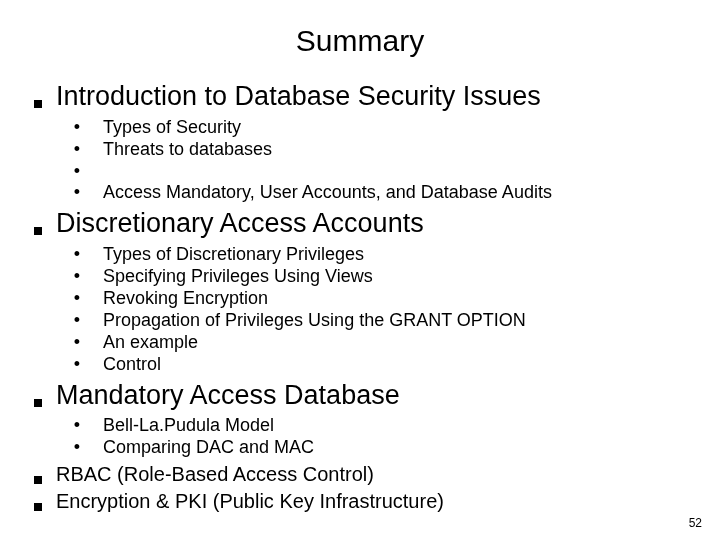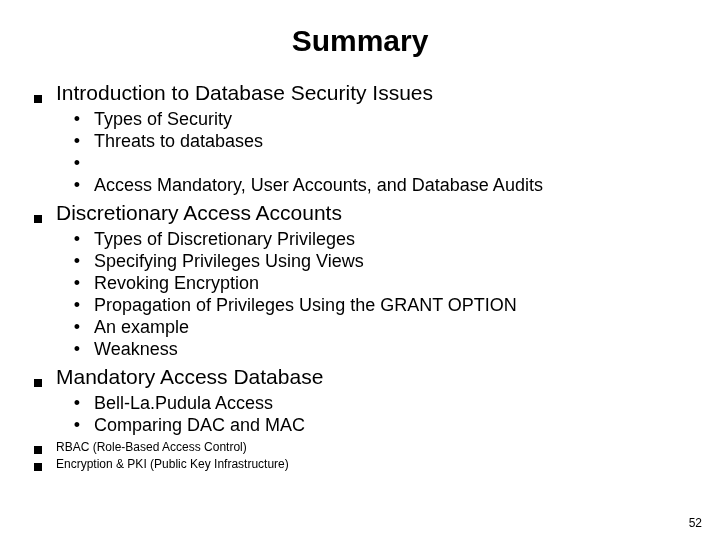--- a/index.html
+++ b/index.html
@@ -1,28 +1,28 @@
 <!DOCTYPE html>
 <html><head>
   <meta charset="utf-8">
   <style>
     * { margin: 0; padding: 0; box-sizing: border-box; }
     html, body { width: 720px; height: 540px; background: #fff; font-family: Arial, Helvetica, sans-serif; color: #000; }
     .slide { width: 720px; height: 540px; position: relative; padding: 24px 34px 0 34px; }
-    .title { font-size: 30px; font-weight: 700; text-align: center; margin-bottom: 22px; }
+    .title { font-size: 30px; font-weight: 400; text-align: center; margin-bottom: 22px; }
     .top-list { list-style: none; }
     .top-item { margin: 0 0 2px 0; }
     .top-row { display: flex; align-items: baseline; }
     .sq { display: inline-block; width: 8px; height: 8px; background: #000; margin-right: 14px; flex: 0 0 auto; position: relative; top: 3px; }
-    .top-text { font-size: 21px; line-height: 1.25; }
-    .top-text.small { font-size: 12px; line-height: 1.25; }
+    .top-text { font-size: 27px; line-height: 1.25; }
+    .top-text.small { font-size: 20px; line-height: 1.25; }
     .sub-list { list-style: none; margin: 3px 0 3px 38px; }
     .sub-item { display: flex; align-items: baseline; }
     .dot { display: inline-block; width: 10px; text-align: center; margin-right: 12px; font-size: 18px; line-height: 1.2; flex: 0 0 auto; }
-    .sub-text { font-size: 18px; line-height: 1.22; }
+    .sub-text { font-size: 18px; line-height: 1.22; margin-left: 9px; }
     .pageno { position: absolute; right: 18px; bottom: 10px; font-size: 12px; }
   </style>
 </head>
 <body>
 
 <div class="slide">
   <h1 class="title">Summary</h1>
 
   <ul class="top-list">
 
@@ -71,34 +71,34 @@
         <li class="sub-item">
             <span class="dot">•</span>
             <span class="sub-text">Propagation of Privileges Using the GRANT OPTION</span>
           </li>
         <li class="sub-item">
             <span class="dot">•</span>
             <span class="sub-text">An example</span>
           </li>
         <li class="sub-item">
             <span class="dot">•</span>
-            <span class="sub-text">Weakness</span>
+            <span class="sub-text">Control</span>
           </li>
       </ul>
     </li>
 
     <li class="top-item">
       <div class="top-row">
         <span class="sq"></span>
         <span class="top-text">Mandatory Access Database</span>
       </div>
       <ul class="sub-list">
         <li class="sub-item">
             <span class="dot">•</span>
-            <span class="sub-text">Bell-La.Pudula Access</span>
+            <span class="sub-text">Bell-La.Pudula Model</span>
           </li>
         <li class="sub-item">
             <span class="dot">•</span>
             <span class="sub-text">Comparing DAC and MAC</span>
           </li>
       </ul>
     </li>
 
     <li class="top-item">
       <div class="top-row">

